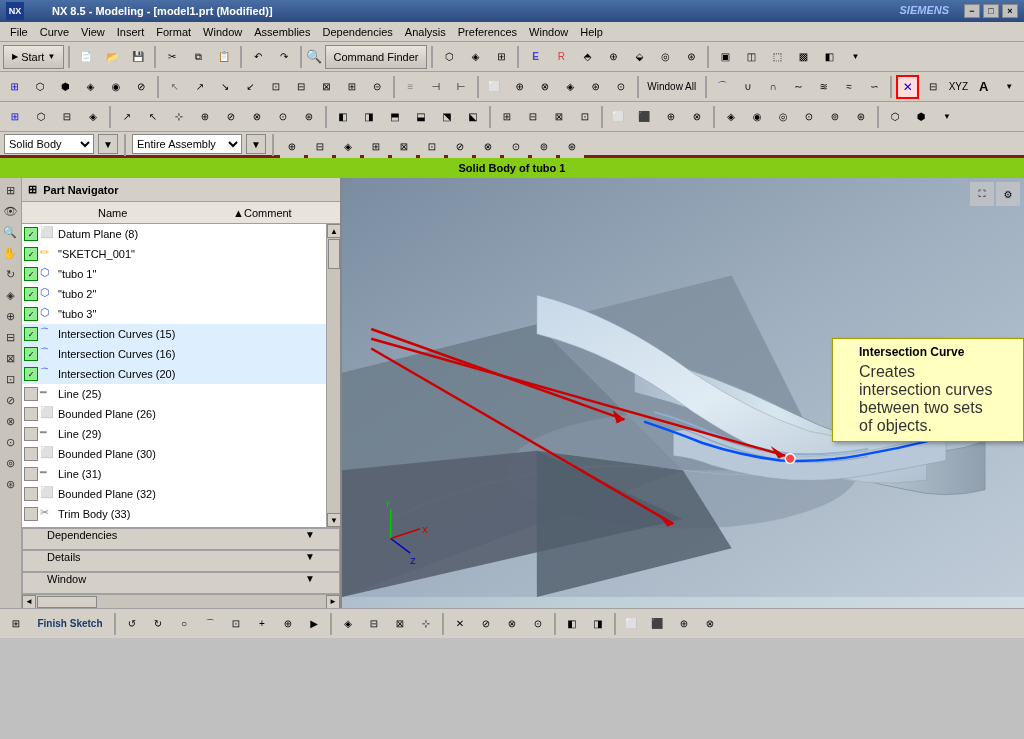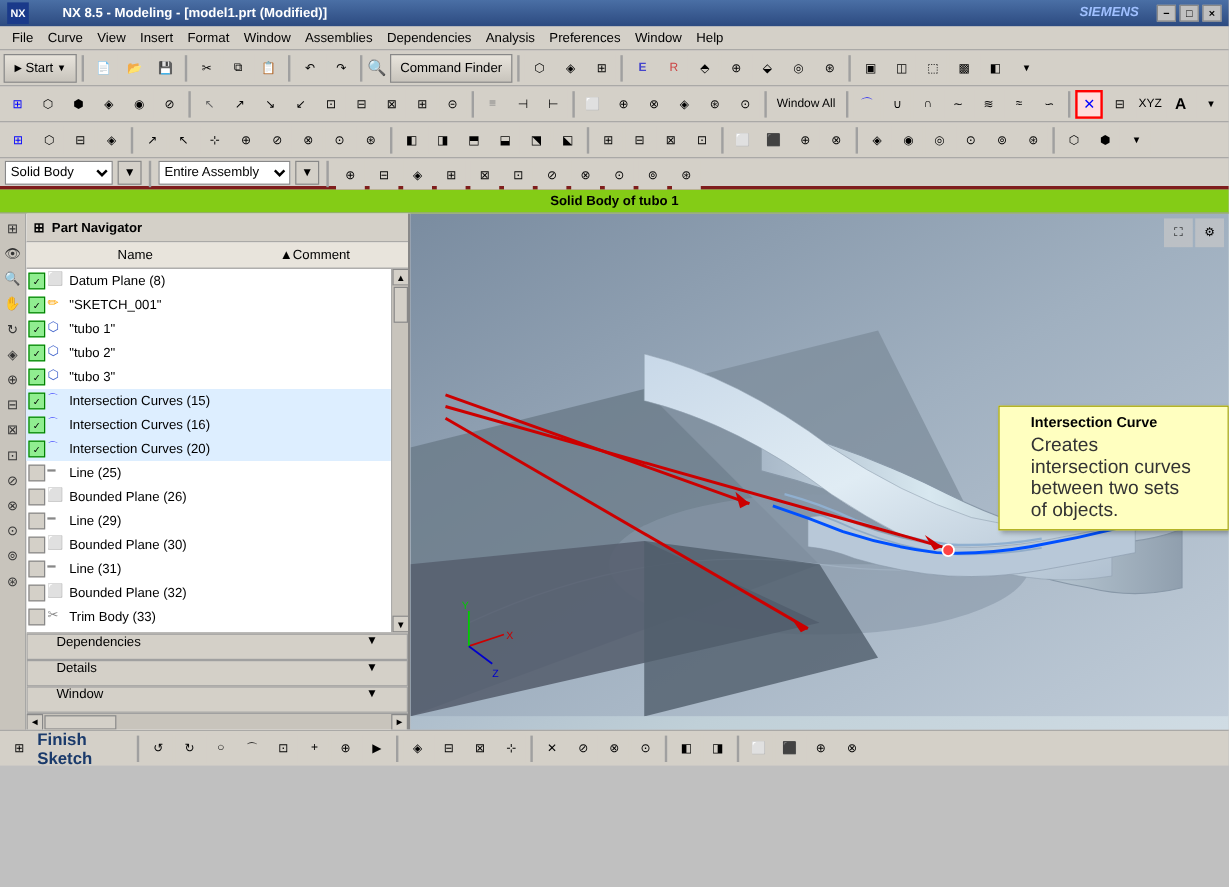--- a/index.html
+++ b/index.html
@@ -940,21 +940,21 @@
       <div class="tb-btn" style="background:rgba(200,200,200,0.7);">⛶</div>
       <div class="tb-btn" style="background:rgba(200,200,200,0.7);">⚙</div>
     </div>
   </div>
 </div>
 
 <div id="bottom-toolbar">
   <div class="tb-btn">
       <span>⊞</span>
     </div>
-  <div class="tb-btn" style="width:80px;font-size:14px;font-weight:bold;color:#1a3a6b;">Finish Sketch</div>
+  <div class="tb-btn" style="width:80px;font-size:10px;font-weight:bold;color:#1a3a6b;">Finish Sketch</div>
   <div class="tb-separator"></div>
   <div class="tb-btn">
       <span>↺</span>
     </div>
   <div class="tb-btn">
       <span>↻</span>
     </div>
   <div class="tb-btn">
       <span>○</span>
     </div>

